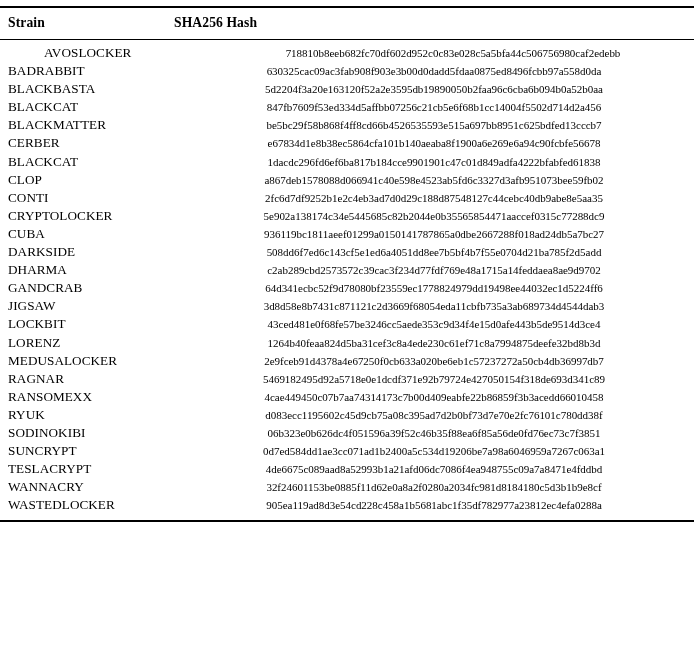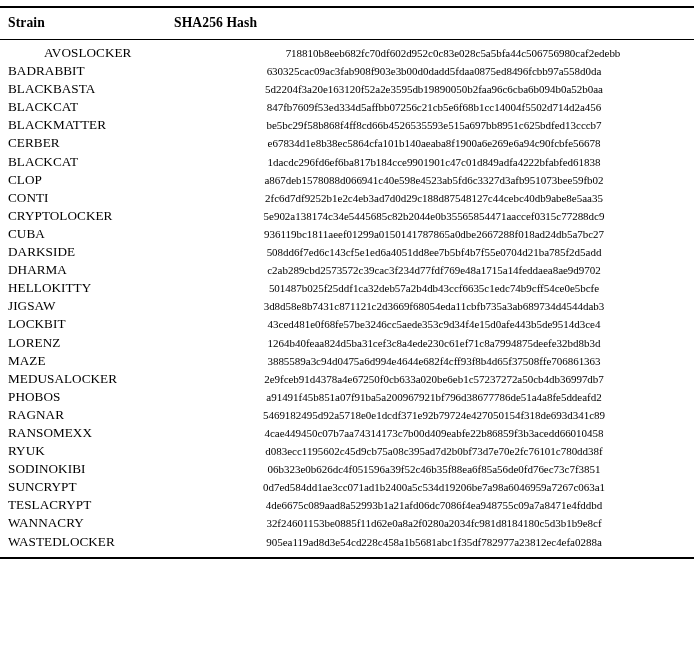--- a/index.html
+++ b/index.html
@@ -142,46 +142,38 @@
         </tr>
         <tr>
           <td class="cell-strain">DARKSIDE</td>
           <td class="cell-hash">508dd6f7ed6c143cf5e1ed6a4051dd8ee7b5bf4b7f55e0704d21ba785f2d5add</td>
         </tr>
         <tr>
           <td class="cell-strain">DHARMA</td>
           <td class="cell-hash">c2ab289cbd2573572c39cac3f234d77fdf769e48a1715a14feddaea8ae9d9702</td>
         </tr>
         <tr>
-          <td class="cell-strain">HELLOKITTY</td>
-          <td class="cell-hash">501487b025f25ddf1ca32deb57a2b4db43ccf6635c1edc74b9cff54ce0e5bcfe</td>
+          <td class="cell-strain">GANDCRAB</td>
+          <td class="cell-hash">64d341ecbc52f9d78080bf23559ec1778824979dd19498ee44032ec1d5224ff6</td>
         </tr>
         <tr>
           <td class="cell-strain">JIGSAW</td>
           <td class="cell-hash">3d8d58e8b7431c871121c2d3669f68054eda11cbfb735a3ab689734d4544dab3</td>
         </tr>
         <tr>
           <td class="cell-strain">LOCKBIT</td>
           <td class="cell-hash">43ced481e0f68fe57be3246cc5aede353c9d34f4e15d0afe443b5de9514d3ce4</td>
         </tr>
         <tr>
           <td class="cell-strain">LORENZ</td>
           <td class="cell-hash">1264b40feaa824d5ba31cef3c8a4ede230c61ef71c8a7994875deefe32bd8b3d</td>
         </tr>
         <tr>
-          <td class="cell-strain">MAZE</td>
-          <td class="cell-hash">3885589a3c94d0475a6d994e4644e682f4cff93f8b4d65f37508ffe706861363</td>
-        </tr>
-        <tr>
           <td class="cell-strain">MEDUSALOCKER</td>
           <td class="cell-hash">2e9fceb91d4378a4e67250f0cb633a020be6eb1c57237272a50cb4db36997db7</td>
-        </tr>
-        <tr>
-          <td class="cell-strain">PHOBOS</td>
-          <td class="cell-hash">a91491f45b851a07f91ba5a200967921bf796d38677786de51a4a8fe5ddeafd2</td>
         </tr>
         <tr>
           <td class="cell-strain">RAGNAR</td>
           <td class="cell-hash">5469182495d92a5718e0e1dcdf371e92b79724e427050154f318de693d341c89</td>
         </tr>
         <tr>
           <td class="cell-strain">RANSOMEXX</td>
           <td class="cell-hash">4cae449450c07b7aa74314173c7b00d409eabfe22b86859f3b3acedd66010458</td>
         </tr>
         <tr>

